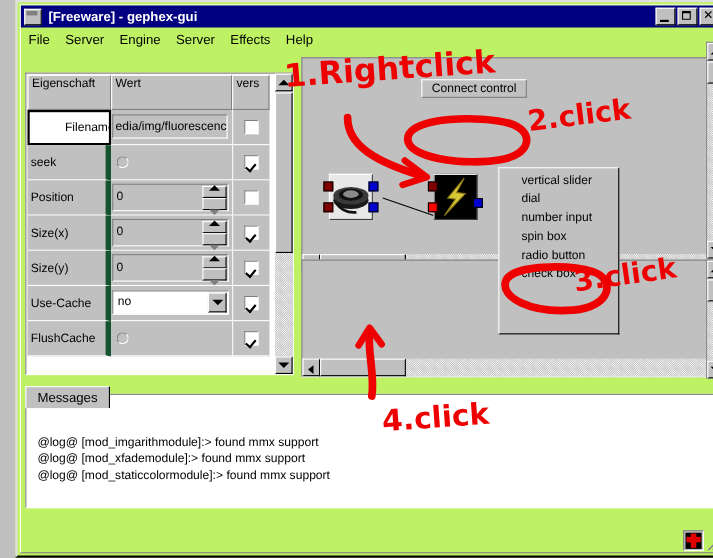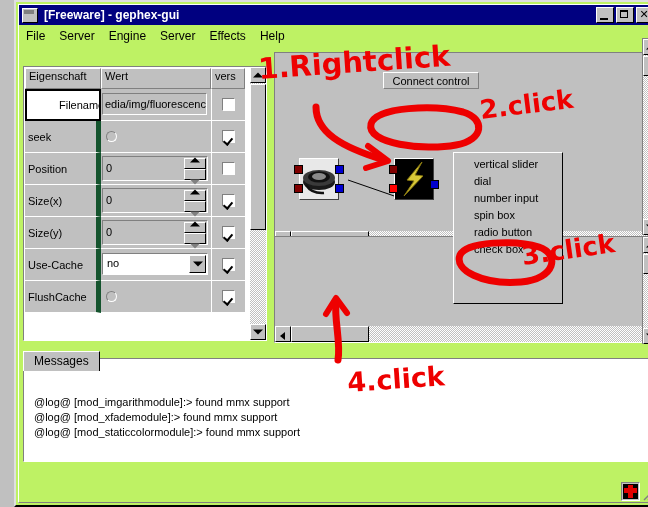--- a/index.html
+++ b/index.html
@@ -44,21 +44,21 @@
   .tab{font-size:12px;padding:2px 10px 2px 10px;background:#c0c0c0;
       border-top:1px solid #fff;border-left:1px solid #fff;border-right:1px solid #000;
       box-sizing:border-box;height:19px;line-height:14px;position:relative;}
   .tab.active{height:20px;font-weight:normal;z-index:3;}
 
   #props-area{position:absolute;left:7px;top:64px;width:244px;height:275px;background:#fff;
       border-top:1px solid #808080;border-left:1px solid #808080;
       border-right:1px solid #fff;border-bottom:1px solid #fff;box-sizing:border-box;}
 
   .grid{position:absolute;left:1px;top:1px;width:222px;}
-  .hdr{display:flex;height:21px;}
+  .hdr{display:flex;height:32px;}
   .hcell{background:#c0c0c0;border-top:1px solid #fff;border-left:1px solid #fff;
       border-right:1px solid #808080;border-bottom:1px solid #808080;
       box-sizing:border-box;font-size:11px;padding-left:3px;line-height:14px;overflow:hidden;white-space:nowrap;}
   .row{display:flex;height:32px;}
   .c-name{width:76px;box-sizing:border-box;background:#c0c0c0;font-size:11px;
       display:flex;align-items:center;padding-left:3px;overflow:hidden;white-space:nowrap;
       border-right:5px solid #14532d;border-bottom:1px solid #fff;}
   .c-name.sel{background:#fff;border:2px solid #000;padding-left:32px;}
   .c-val{width:110px;box-sizing:border-box;background:#c0c0c0;position:relative;
       display:flex;align-items:center;border-bottom:1px solid #fff;}

